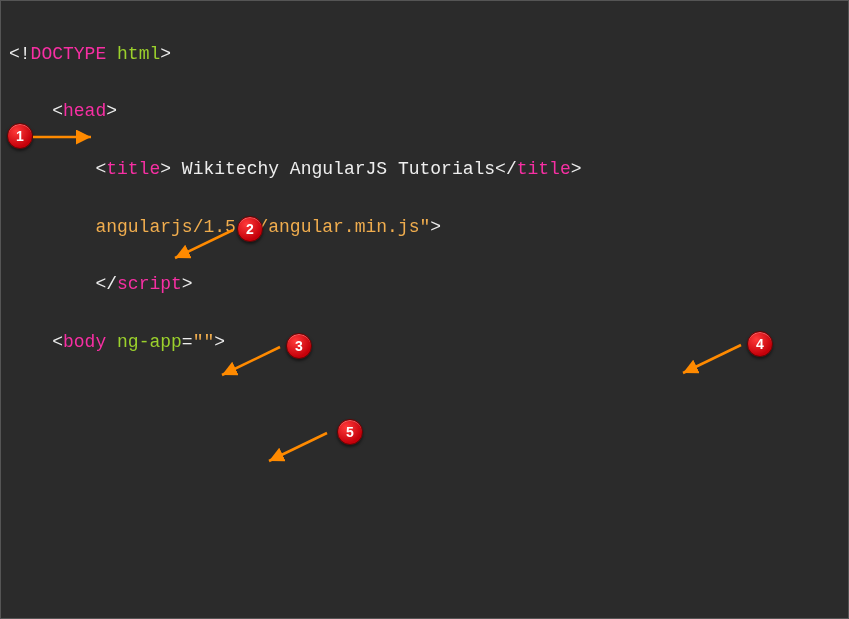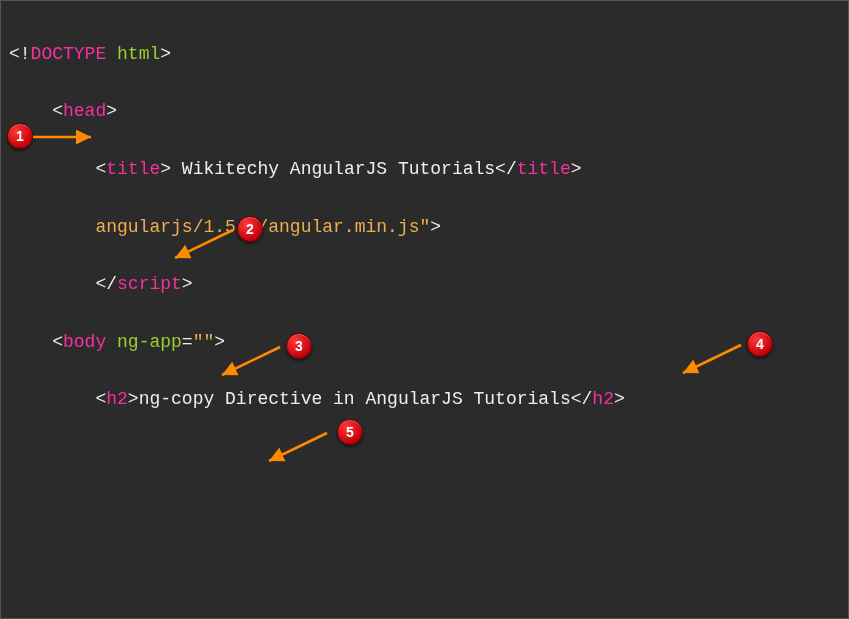--- a/index.html
+++ b/index.html
@@ -54,21 +54,20 @@
 <body>
 
 <div class="container">
 <div class="code">
 <span class="line"><span class="lt">&lt;!</span><span class="tag">DOCTYPE</span><span class="attr"> html</span><span class="lt">&gt;</span></span>
 <span class="line"><span class="lt">    &lt;</span><span class="tag">head</span><span class="lt">&gt;</span></span>
 <span class="line"><span class="lt">        &lt;</span><span class="tag">title</span><span class="lt">&gt;</span><span class="txt"> Wikitechy AngularJS Tutorials</span><span class="lt">&lt;/</span><span class="tag">title</span><span class="lt">&gt;</span></span>
 <span class="line"><span class="str">        angularjs/1.5.6/angular.min.js"</span><span class="lt">&gt;</span></span>
 <span class="line"><span class="lt">        &lt;/</span><span class="tag">script</span><span class="lt">&gt;</span></span>
 <span class="line"><span class="lt">    &lt;</span><span class="tag">body</span><span class="lt"> </span><span class="attr">ng-app</span><span class="lt">=</span><span class="str">""</span><span class="lt">&gt;</span></span>
-<span class="line"><span class="lt">        &lt;</span><span class="tag">h2</span><span class="lt">&gt;</span><span class="txt">ng-copy Directive in AngularJS Tutorials</span><span class="lt">&lt;/</span><span class="tag">h2</span><span class="lt">&gt;</span></span>
 <span class="line"></span>
 
 
 
 
 
 
 
 
 

